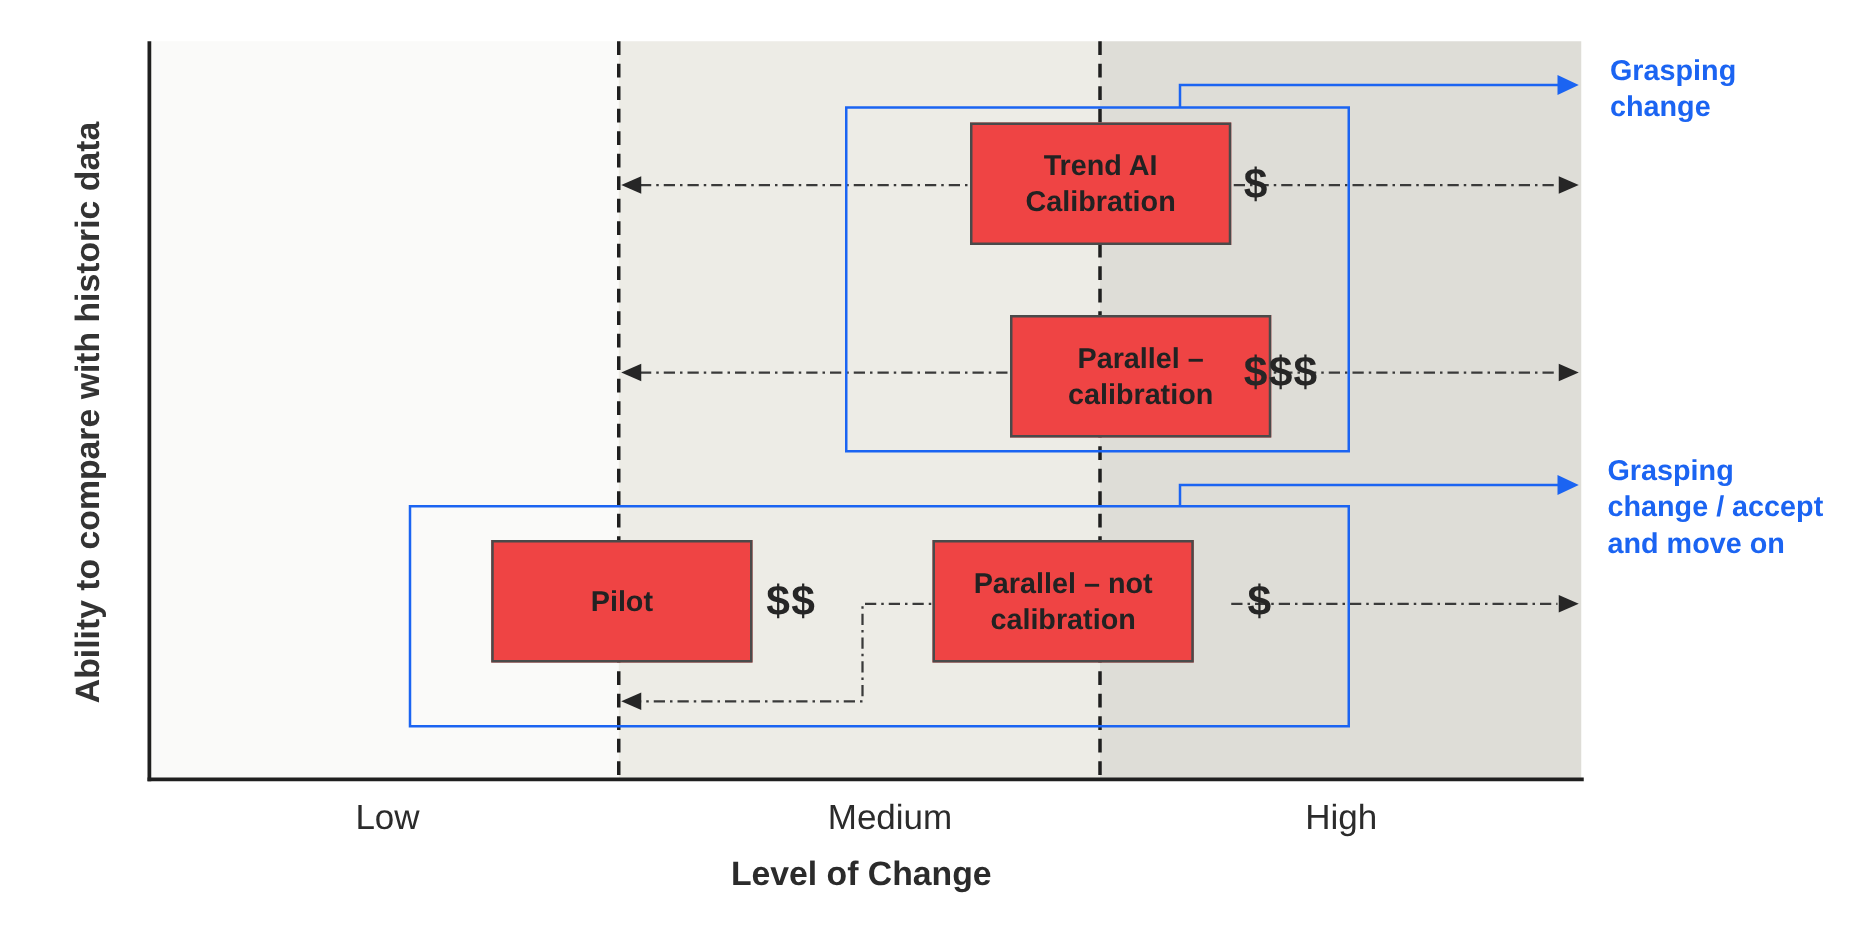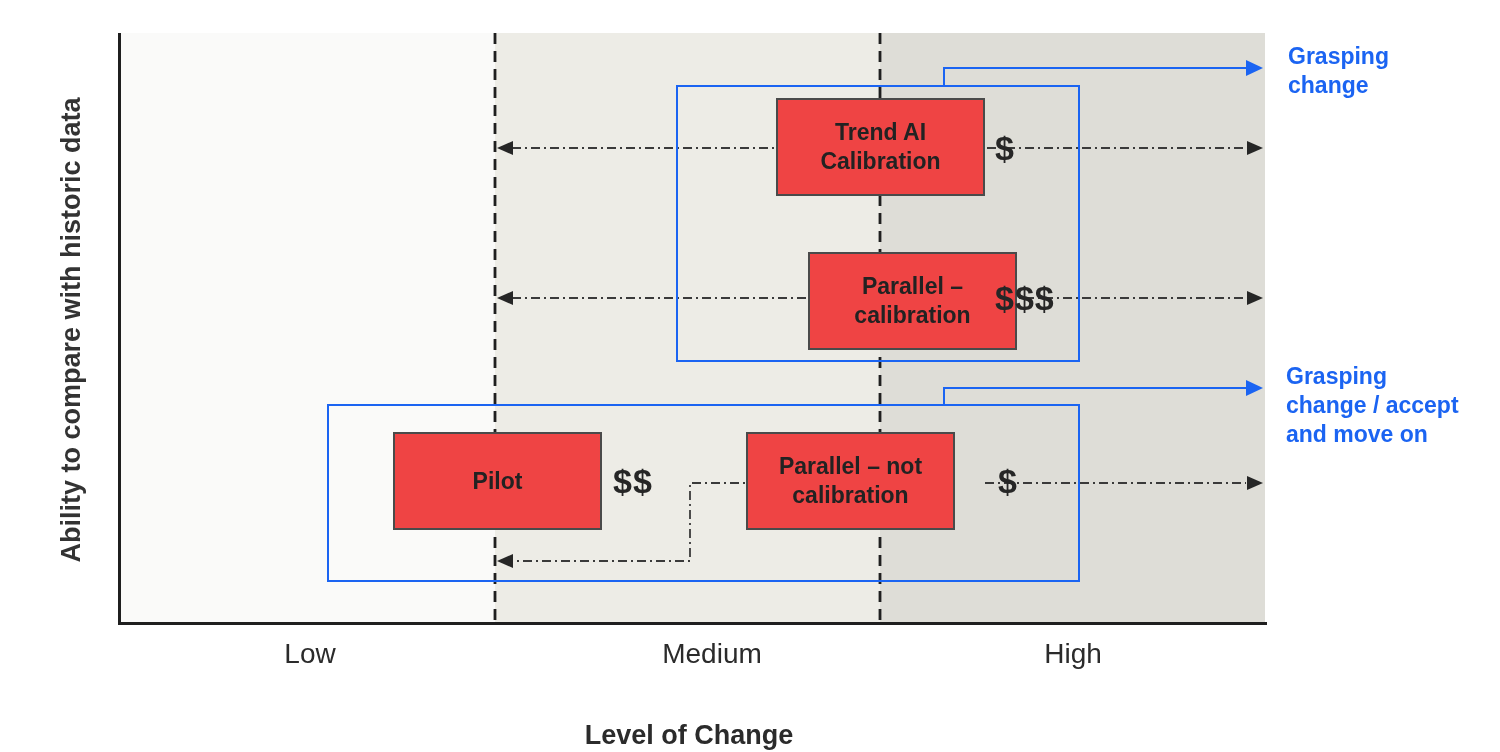--- a/index.html
+++ b/index.html
@@ -108,21 +108,20 @@
   .tick-medium { left: 712px; }
   .tick-high   { left: 1073px; }
   .x-axis-title {
     position: absolute;
     left: 689px; top: 684px;
     transform: translateX(-50%);
     font-weight: bold;
     font-size: 27px;
     color: #2B2B2B;
     z-index: 5;
-    margin-top: 36px;
   }
 </style>
 </head>
 <body>
 
 <div class="canvas">
 
   <div class="region region-low"></div>
   <div class="region region-medium"></div>
   <div class="region region-high"></div>

